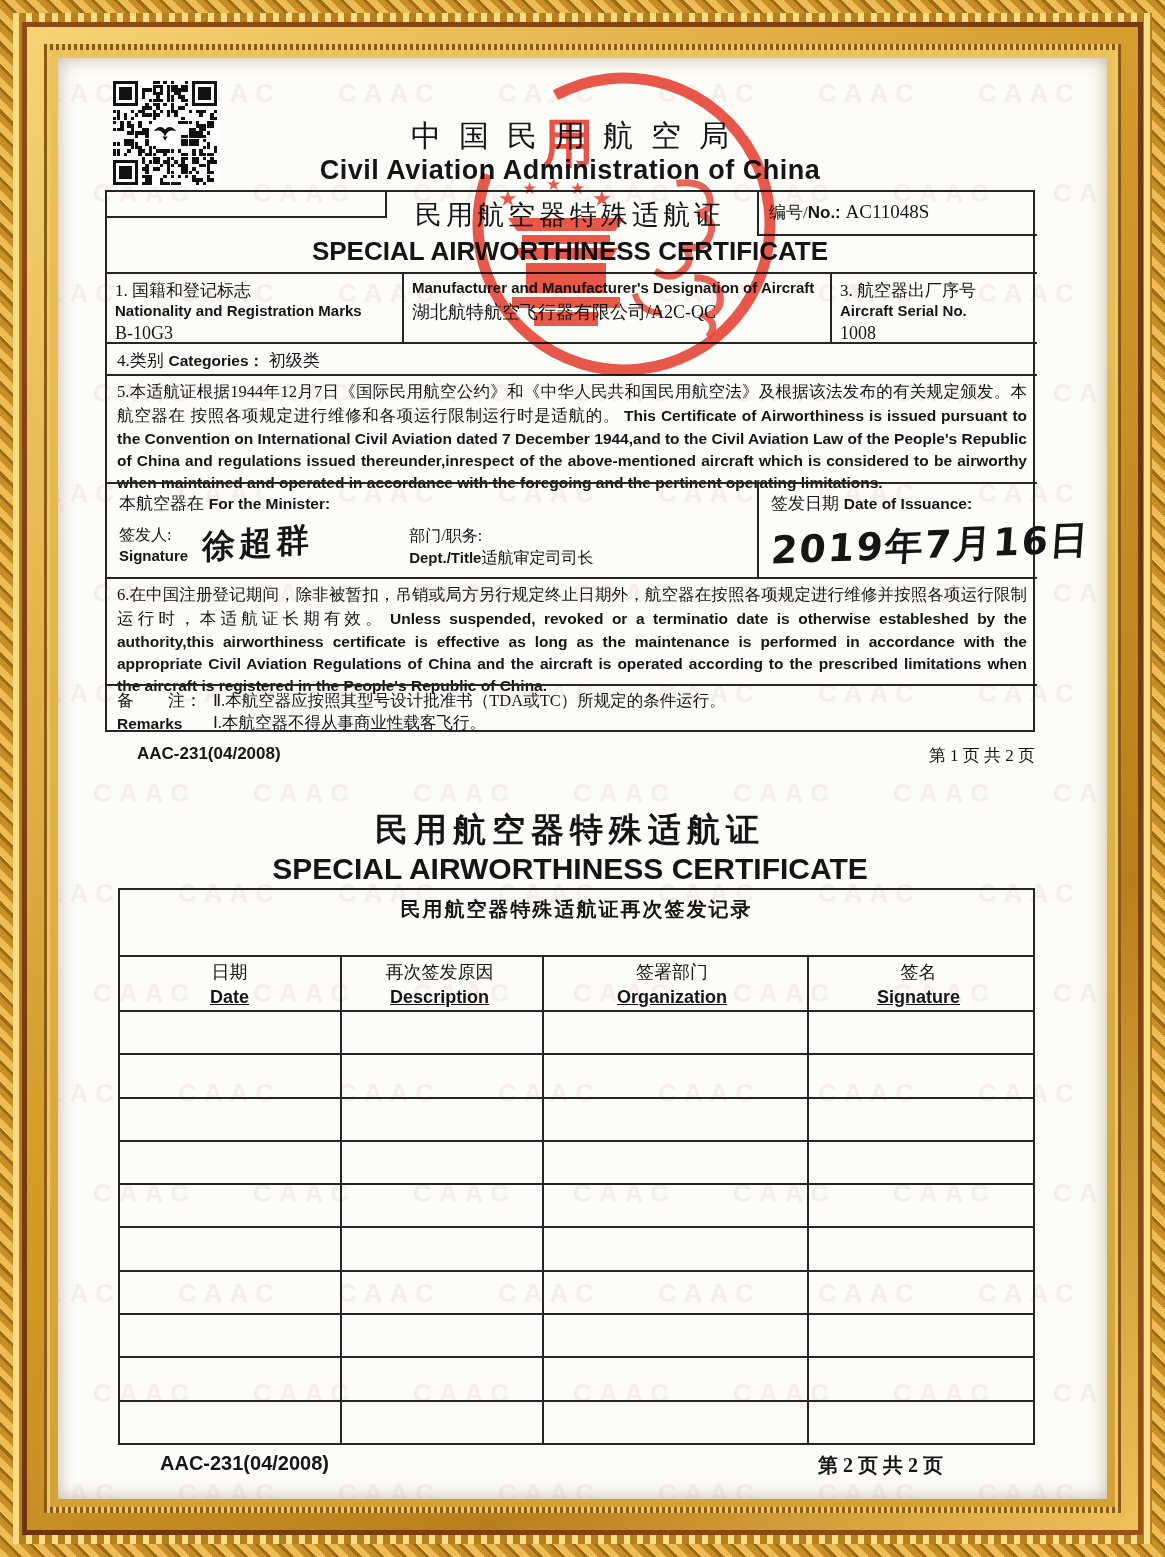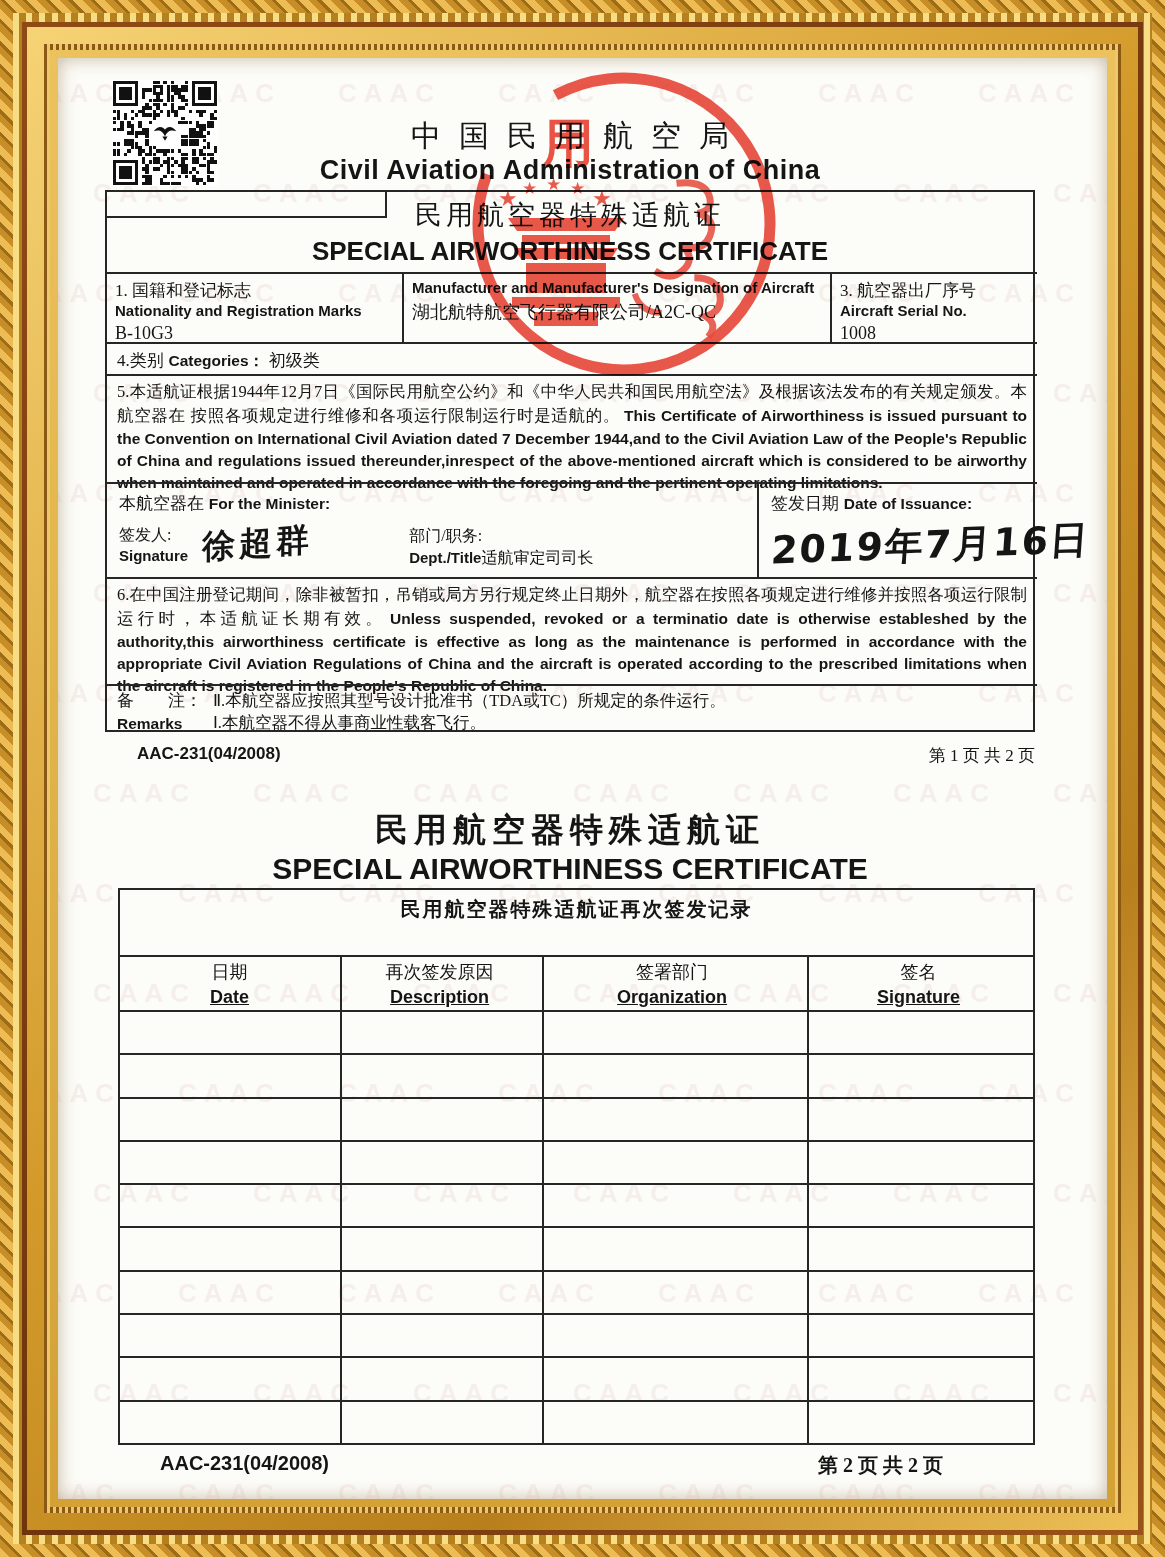--- a/index.html
+++ b/index.html
@@ -530,20 +530,24 @@
           <i style="left:65.8px;top:101.8px"></i>
           <i style="left:83.8px;top:101.8px"></i>
           <i style="left:91.0px;top:101.8px"></i>
         </div>
 
       <div class="hdr-zh">中国民用航空局</div>
       <div class="hdr-en">Civil Aviation Administration of China</div>
 
       <div class="t1">
         <div class="abs box-small"></div>
+        <div class="abs box-no">
+          <span class="zh">编号/</span><b>No.:</b>
+          <span class="val" style="font-size:19px">AC11048S</span>
+        </div>
         <div class="abs t1-title-zh">民用航空器特殊适航证</div>
         <div class="abs t1-title-en">SPECIAL AIRWORTHINESS CERTIFICATE</div>
 
         <div class="abs row1 bline">
           <div class="c c1">
             <div class="lab zh">1. 国籍和登记标志</div>
             <div class="lab-en">Nationality and Registration Marks</div>
             <div class="val">B-10G3</div>
           </div>
           <div class="c c2">

